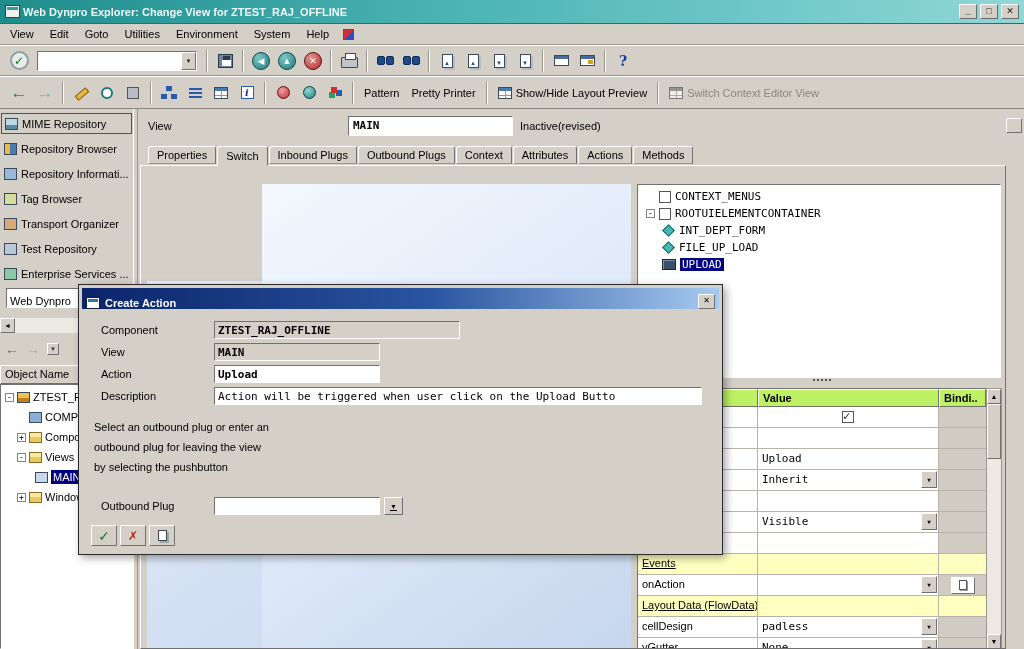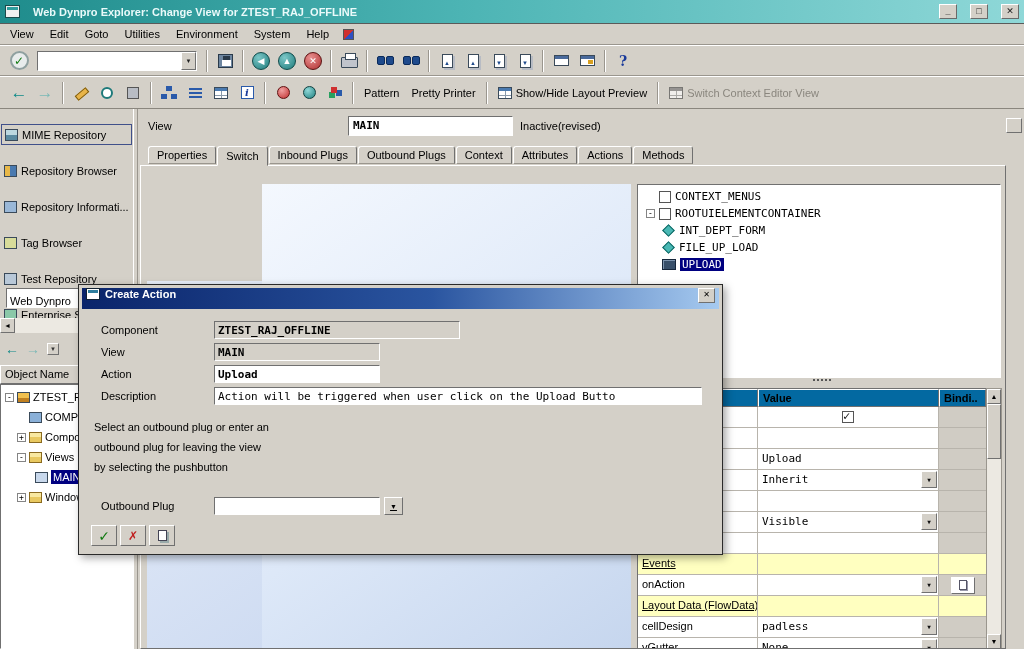--- a/index.html
+++ b/index.html
@@ -3,21 +3,21 @@
 <meta charset="utf-8">
 <style>
 *{margin:0;padding:0;box-sizing:border-box}
 html,body{width:1024px;height:649px;overflow:hidden;background:#d4d0c8;color:#000;
   font-family:"Liberation Sans","DejaVu Sans",sans-serif;font-size:11px}
 div,span{white-space:nowrap}
 
 
 #titlebar{position:absolute;left:0;top:0;width:1024px;height:24px;
   background:linear-gradient(90deg,#1f8c8c 0%,#4cb4b4 45%,#8fd8d8 100%);
-  display:flex;align-items:center;padding:0 5px;gap:13px;border-bottom:1px solid #5a5a5a}
+  display:flex;align-items:center;padding:0 5px;gap:3px;border-bottom:1px solid #5a5a5a}
 .ticon{width:15px;height:13px;background:#f0f0f0;border:1px solid #1a4a4a;position:relative;flex:none}
 .ticon::before{content:"";position:absolute;left:1px;top:1px;right:1px;height:3px;background:#2f9e9e}
 .ttext{font-weight:bold;color:#eafafa}
 .tgrow{flex:1}
 .winbtn{width:18px;height:15px;background:#d4d0c8;border:1px solid;border-color:#fff #6a6a6a #6a6a6a #fff;
   font-size:9px;line-height:12px;text-align:center;font-weight:bold;color:#222;flex:none}
 
 
 #menubar{position:absolute;left:0;top:24px;width:1024px;height:21px;background:#d4d0c8;
   border-bottom:1px solid #9a968e;display:flex;align-items:center;padding-left:2px}
@@ -76,21 +76,21 @@
   font-style:italic;font-size:10px;display:flex;align-items:center;justify-content:center;font-family:"DejaVu Serif",serif}
 .i-dot{width:13px;height:13px;border-radius:50%}
 .i-dot.red{background:radial-gradient(circle at 35% 30%,#f0a0a0,#c03030);border:1px solid #601010}
 .i-dot.teal{background:radial-gradient(circle at 35% 30%,#90d8d8,#208080);border:1px solid #104040}
 .i-palette{width:6px;height:6px;background:#d03030;box-shadow:5px 3px 0 #2a5aaa,-2px 5px 0 #28a060;margin:0 5px 6px 3px}
 .txtbtn{padding:3px 6px;display:flex;align-items:center;gap:4px}
 .txtbtn.disabled span{color:#8a867e}
 
 
 #sidebar{position:absolute;left:0;top:109px;width:133px;height:540px;background:#d4d0c8}
-.snav{display:flex;align-items:center;gap:4px;height:21px;padding:0 3px;margin:15px 1px;overflow:hidden}
+.snav{display:flex;align-items:center;gap:4px;height:21px;padding:0 3px;margin:4px 1px;overflow:hidden}
 .snav.sel{border:1px solid #40508a}
 .sicon{width:13px;height:12px;border:1px solid #3a4a5a;flex:none}
 .c1{background:linear-gradient(#bcd8e0 55%,#5a8aa0 55%)}
 .c2{background:linear-gradient(90deg,#e8b848 50%,#4a7ab0 50%)}
 .c3{background:#9ab8d8}
 .c4{background:#d8dc9a}
 .c5{background:#d8a878}
 .c6{background:#b8c8d8}
 .c7{background:#8ac8a8}
 #browser-combo{position:absolute;left:6px;top:179px;width:121px;height:20px;background:#fff;
@@ -159,21 +159,21 @@
 .btnic{width:14px;height:11px;background:#38506a;border:1px solid #16263a;flex:none;box-shadow:inset 1px 1px 0 #7c94ae}
 .utlabel{font-family:"DejaVu Sans Mono",monospace}
 .utlabel.selected{background:#000080;color:#fff;padding:0 2px}
 #splitdots{position:absolute;left:672px;top:213px;width:2px;height:2px;background:#555;
   box-shadow:4px 0 #555,8px 0 #555,12px 0 #555,16px 0 #555}
 
 
 #grid{position:absolute;left:496px;top:222px;width:366px;height:262px;display:flex}
 .gtable{width:349px;border-left:1px solid #707070;border-top:1px solid #707070}
 .ghead{display:flex;height:18px}
-.ghc{background:#0369a1;border:1px solid;border-color:#fff #707070 #707070 #fff;padding:2px 4px;font-weight:bold;overflow:hidden}
+.ghc{background:#bef264;border:1px solid;border-color:#fff #707070 #707070 #fff;padding:2px 4px;font-weight:bold;overflow:hidden}
 .ghc.n{width:120px}.ghc.v{width:181px}.ghc.b{width:47px}
 .grow{display:flex;height:21px;background:#fff;border-bottom:1px solid #b8b4ac}
 .gname{width:120px;padding:3px 4px;border-right:1px solid #b8b4ac;overflow:hidden}
 .gval{width:181px;position:relative;padding:3px 4px;border-right:1px solid #b8b4ac;
   font-family:"DejaVu Sans Mono",monospace;overflow:hidden}
 .gval.center{display:flex;align-items:center;justify-content:center;padding:0}
 .gbind{width:47px;background:#d0ccc4;display:flex;align-items:center;justify-content:center}
 .dd{position:absolute;right:1px;top:1px;width:16px;height:17px;background:#d4d0c8;border:1px solid;
   border-color:#fff #707070 #707070 #fff;font-size:6px;display:flex;align-items:center;justify-content:center;color:#111}
 .grow.section .gname,.grow.section .gval,.grow.section .gbind{background:#ffffc0}
@@ -184,21 +184,21 @@
 .vscroll{width:16px;display:flex;flex-direction:column;background:#ece9e2;border:1px solid #9a968e;align-items:center}
 .vsbtn{width:14px;height:15px;background:#d4d0c8;border:1px solid;border-color:#fff #707070 #707070 #fff;
   font-size:7px;display:flex;align-items:center;justify-content:center;flex:none}
 .vsthumb{width:14px;height:55px;background:#d4d0c8;border:1px solid;border-color:#fff #707070 #707070 #fff;flex:none}
 .vstrack{flex:1}
 
 
 #dialog{position:absolute;left:78px;top:284px;width:645px;height:271px;background:#d4d0c8;
   border:1px solid #2a2a2a;box-shadow:3px 3px 8px rgba(0,0,0,.35);z-index:40;padding:3px}
 .dtitle{height:21px;background:linear-gradient(90deg,#0a246a 0%,#2a55a0 55%,#a6caf0 100%);
-  display:flex;align-items:flex-start;gap:5px;padding:0 4px}
+  display:flex;align-items:flex-end;gap:5px;padding:0 4px}
 .dicon{width:14px;height:12px;background:#fff;border:1px solid #123;position:relative;flex:none}
 .dicon::before{content:"";position:absolute;left:1px;top:1px;right:1px;height:3px;background:#2f7e9e}
 .dttext{color:#fff;font-weight:bold;flex:1}
 .dclose{width:17px;height:15px;background:#d4d0c8;border:1px solid;border-color:#fff #707070 #707070 #fff;
   font-size:8px;line-height:12px;text-align:center;font-weight:bold;flex:none}
 .dlab{position:absolute;left:22px}
 .dfld{position:absolute;height:18px;border:1px solid;border-color:#707070 #fff #fff #707070;
   padding:2px 3px;font-family:"DejaVu Sans Mono",monospace;font-weight:bold;overflow:hidden}
 .dfld.gray{background:#d4d0c8}
 .dfld.white{background:#fff}
@@ -385,20 +385,24 @@
     </div>
   <div class="snav">
       <span class="sicon c3"></span>
       <span>Repository Informati...</span>
     </div>
   <div class="snav">
       <span class="sicon c4"></span>
       <span>Tag Browser</span>
     </div>
   <div class="snav">
+      <span class="sicon c5"></span>
+      <span>Transport Organizer</span>
+    </div>
+  <div class="snav">
       <span class="sicon c6"></span>
       <span>Test Repository</span>
     </div>
   <div class="snav">
       <span class="sicon c7"></span>
       <span>Enterprise Services ...</span>
     </div>
 
   <div id="browser-combo">
     <span class="cmbtext">Web Dynpro</span>

